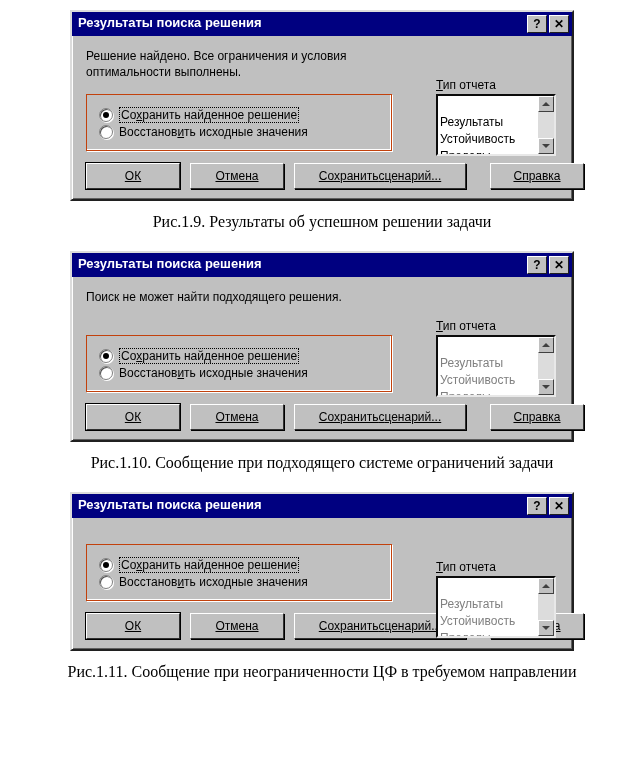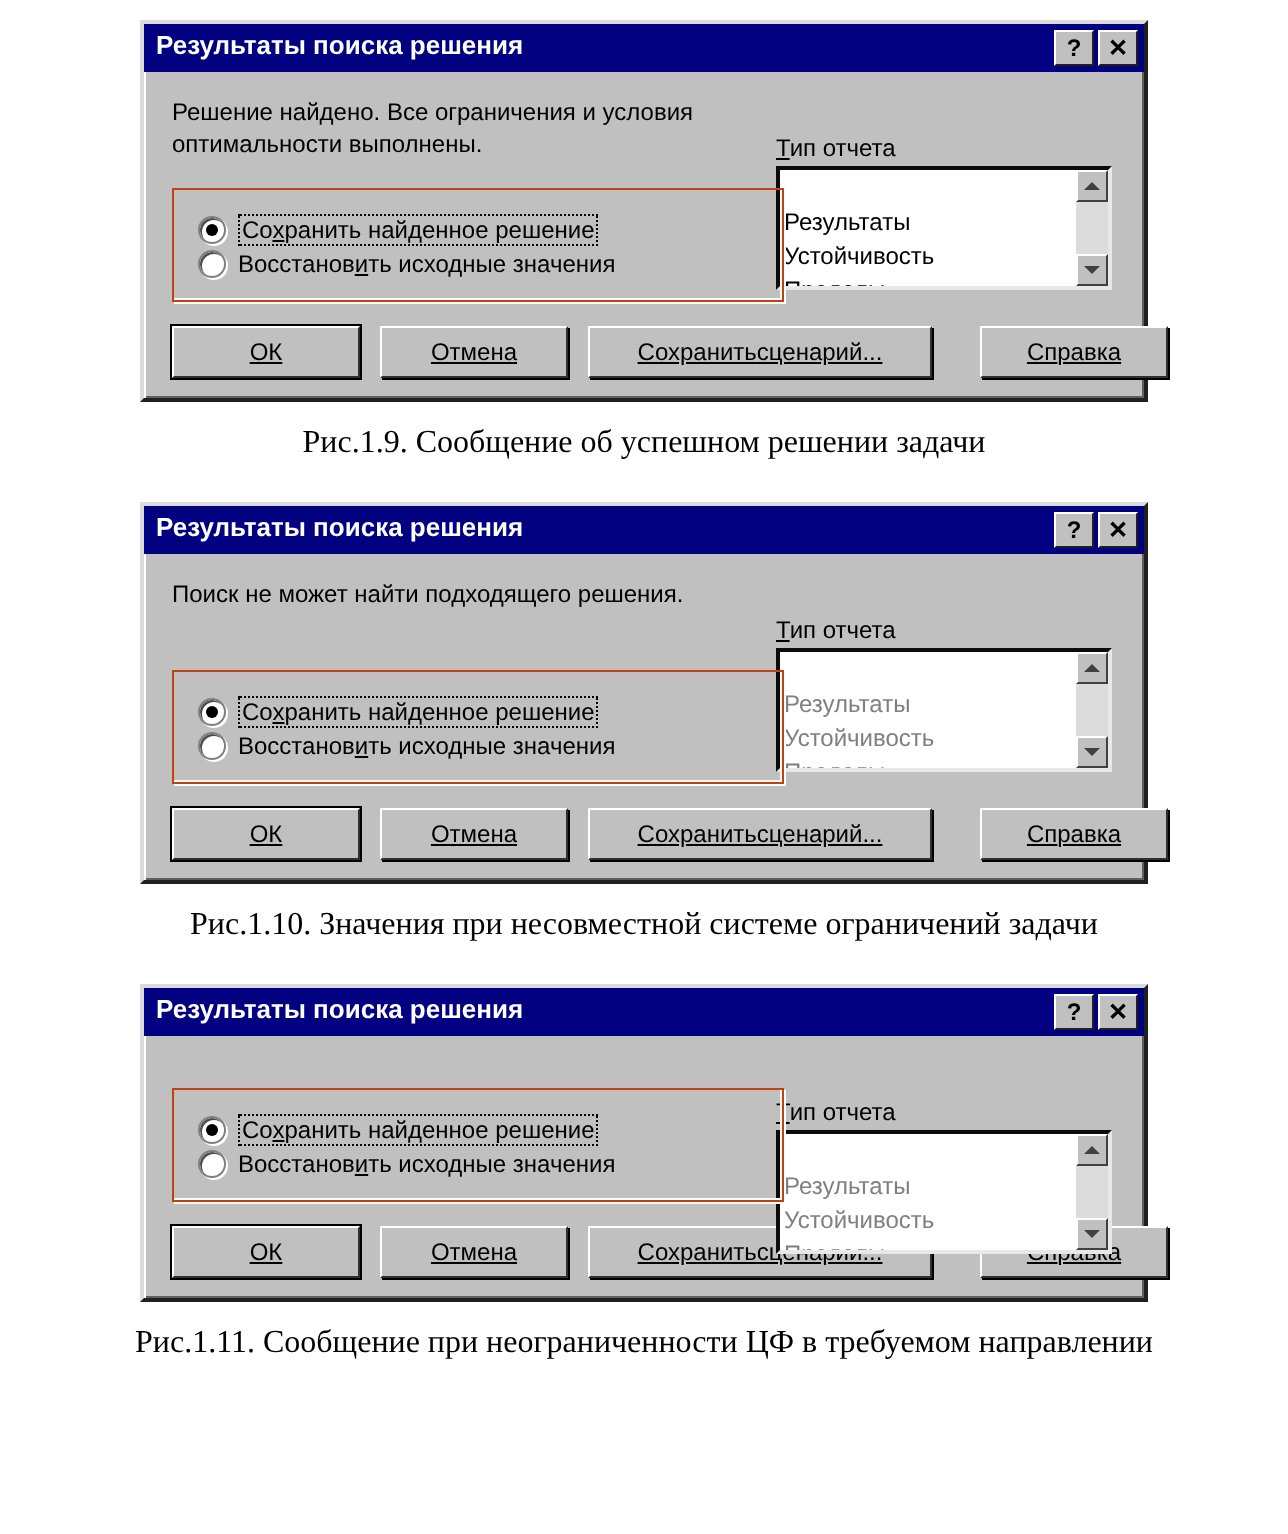--- a/index.html
+++ b/index.html
@@ -111,22 +111,22 @@
   .radio-label.focused {
     border: 1px dotted #000000;
     padding: 0 1px;
     margin: -1px 0;
   }
 
   
   .report-block {
     position: absolute;
     right: 16px;
-    top: 31px;
-    width: 168px;
+    top: 42px;
+    width: 120px;
   }
   .report-title {
     font-size: 12px;
     margin-bottom: 2px;
   }
   .listbox {
     display: flex;
     border: 2px inset #808080;
     background: #ffffff;
     height: 58px;
@@ -245,21 +245,21 @@
 
       <div class="btn-row">
         <div class="btn default">ОК</div>
         <div class="btn">Отмена</div>
         <div class="btn" style="min-width:150px">Сохранить <u>с</u>ценарий...</div>
         <div class="spacer"></div>
         <div class="btn">С<u>п</u>равка</div>
       </div>
     </div>
   </div>
-    <div class="caption">Рис.1.9. Сообщение об успешном решении задачи</div>
+    <div class="caption">Рис.1.9. Результаты об успешном решении задачи</div>
   </div>
 
   <div class="figure-wrap">
     
   <div class="dlg">
     <div class="titlebar">
       <span class="title-text">Результаты поиска решения</span>
       <div class="title-btn">?</div>
       <div class="title-btn">✕</div>
     </div>
@@ -300,21 +300,21 @@
 
       <div class="btn-row">
         <div class="btn default">ОК</div>
         <div class="btn">Отмена</div>
         <div class="btn" style="min-width:150px">Сохранить <u>с</u>ценарий...</div>
         <div class="spacer"></div>
         <div class="btn">С<u>п</u>равка</div>
       </div>
     </div>
   </div>
-    <div class="caption">Рис.1.10. Значения при несовместной системе ограничений задачи</div>
+    <div class="caption">Рис.1.10. Сообщение при подходящего системе ограничений задачи</div>
   </div>
 
   <div class="figure-wrap">
     
   <div class="dlg">
     <div class="titlebar">
       <span class="title-text">Результаты поиска решения</span>
       <div class="title-btn">?</div>
       <div class="title-btn">✕</div>
     </div>

